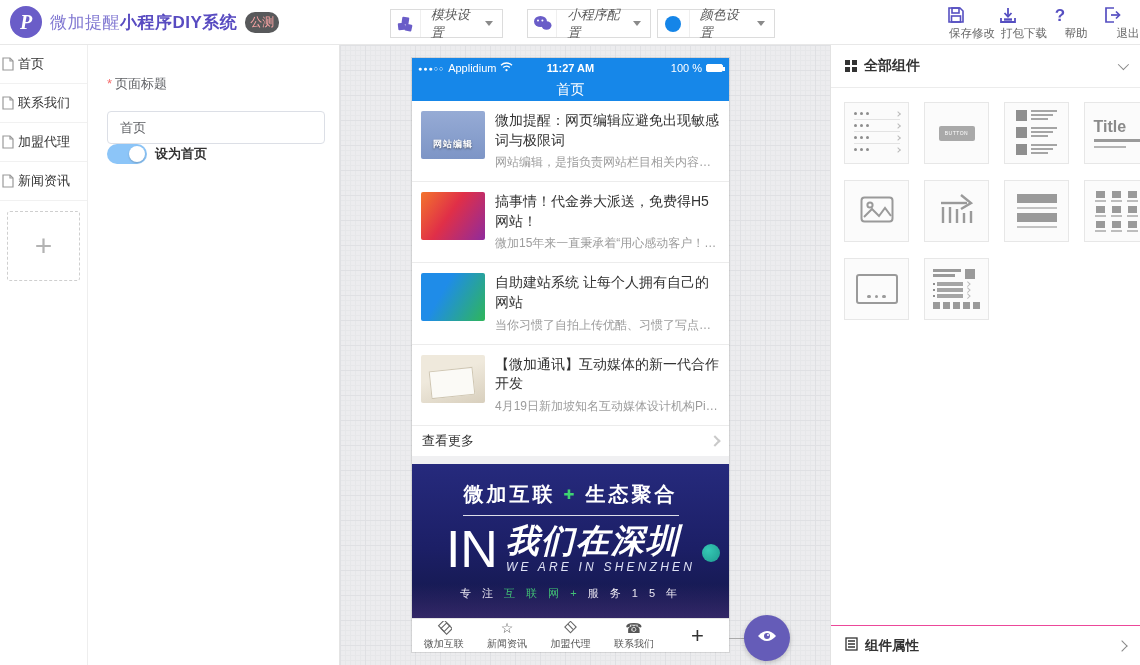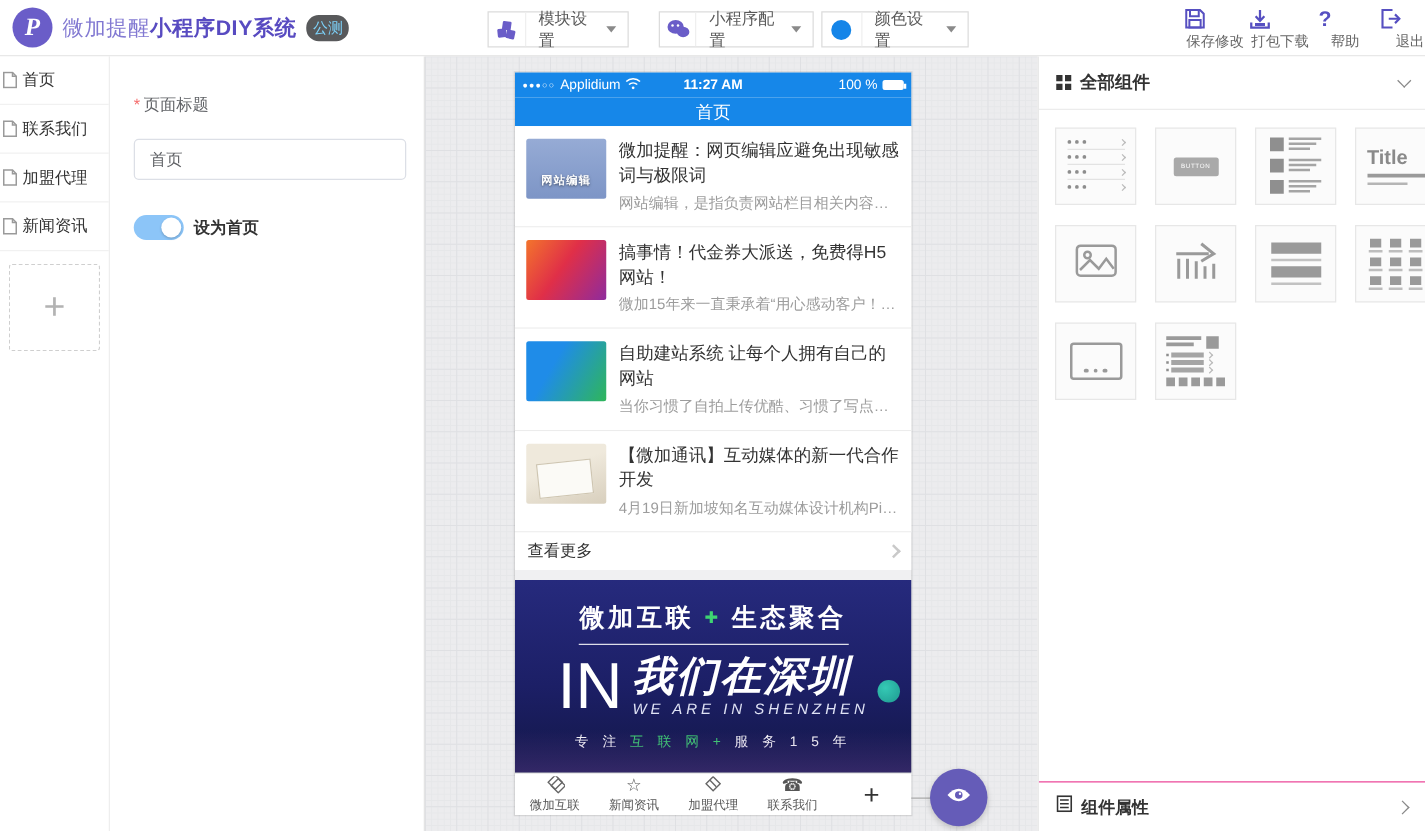--- a/index.html
+++ b/index.html
@@ -5,23 +5,23 @@
   * { margin:0; padding:0; box-sizing:border-box; }
   html,body { width:1140px; height:665px; overflow:hidden; }
   body { font-family:"Liberation Sans","DejaVu Sans",sans-serif; background:#fff; position:relative; }
 
   
   .header { position:absolute; left:0; top:0; width:1140px; height:45px; background:#fff; border-bottom:1px solid #e8e8e8; z-index:5; }
   .logo-wrap { position:absolute; left:10px; top:6px; display:flex; align-items:center; }
   .logo-circle { width:32px; height:32px; border-radius:50%; background:#6a5dc8; color:#fff; display:flex; align-items:center; justify-content:center; font-size:20px; font-weight:bold; font-family:"Liberation Serif","DejaVu Serif",serif; font-style:italic; }
   .app-title { margin-left:8px; font-size:17px; color:#8279d2; letter-spacing:.5px; }
   .app-title b { color:#584bc1; font-weight:bold; }
-  .beta-badge { margin-left:8px; background:#58595b; color:#7dd3fc; font-size:12px; padding:2px 5px; border-radius:10px; }
-
-  .hdr-btn { position:absolute; top:9px; height:29px; border:1px solid #dcdcdc; border-radius:0; background:#fff; display:flex; align-items:center; cursor:pointer; }
+  .beta-badge { margin-left:8px; background:#58595b; color:#fca5a5; font-size:12px; padding:2px 5px; border-radius:10px; }
+
+  .hdr-btn { position:absolute; top:9px; height:29px; border:1px solid #dcdcdc; border-radius:0; background:#fff; display:flex; align-items:center; cursor:pointer;font-style:italic; }
   .hdr-btn .icon-cell { width:32px; height:100%; display:flex; align-items:center; justify-content:center; border-right:1px solid #efefef; }
   .hdr-btn .lbl { font-size:13px; color:#595959; padding:0 6px 0 10px; }
   .caret { width:0; height:0; border-left:4px solid transparent; border-right:4px solid transparent; border-top:5px solid #8a8a8a; margin-right:9px; }
   .btn-module { left:390px; width:113px; }
   .btn-mini   { left:527px; width:124px; }
   .btn-color  { left:657px; width:118px; }
   .color-dot { width:16px; height:16px; border-radius:50%; background:#1585e8; }
 
   .hdr-actions { position:absolute; right:2px; top:4px; display:flex; }
   .hdr-action { width:52px; display:flex; flex-direction:column; align-items:center; cursor:pointer; }
@@ -33,21 +33,21 @@
   .sidebar { position:absolute; left:0; top:45px; width:88px; height:620px; background:#fff; border-right:1px solid #eeeeee; }
   .side-item { height:39px; display:flex; align-items:center; padding-left:2px; border-bottom:1px solid #f1f1f1; cursor:pointer; }
   .side-item .slbl { font-size:13px; color:#333; margin-left:4px; white-space:nowrap; }
   .add-page { margin:10px 7px; height:70px; border:1px dashed #cfcfcf; border-radius:3px; display:flex; align-items:center; justify-content:center; font-size:30px; color:#b3b3b3; cursor:pointer; }
 
   
   .form-panel { position:absolute; left:88px; top:45px; width:252px; height:620px; background:#fff; border-right:1px solid #e4e4e4; padding:30px 16px 0 19px; }
   .form-label { font-size:13px; color:#606266; }
   .req { color:#f56c6c; margin-right:3px; }
   .text-input { margin-top:18px; width:218px; height:33px; border:1px solid #dcdfe6; border-radius:4px; font-size:13px; color:#606266; padding:0 12px; outline:none; font-family:inherit; }
-  .toggle-row { margin-top:28px; display:flex; align-items:center;text-align:center; }
+  .toggle-row { display:flex; align-items:center;text-align:center; }
   .toggle { width:40px; height:20px; border-radius:10px; background:#8cc5f8; position:relative; cursor:pointer; }
   .toggle .knob { position:absolute; right:2px; top:2px; width:16px; height:16px; border-radius:50%; background:#fff; box-shadow:0 1px 2px rgba(0,0,0,.2); }
   .toggle-lbl { font-size:13px; color:#333; margin-left:8px; font-weight:bold; }
 
   
   .canvas { position:absolute; left:340px; top:45px; width:490px; height:620px; background-color:#ececee;
     background-image:
       linear-gradient(#dfe0e3 1px, transparent 1px),
       linear-gradient(90deg,#dfe0e3 1px, transparent 1px),
       linear-gradient(#e6e7e9 1px, transparent 1px),

